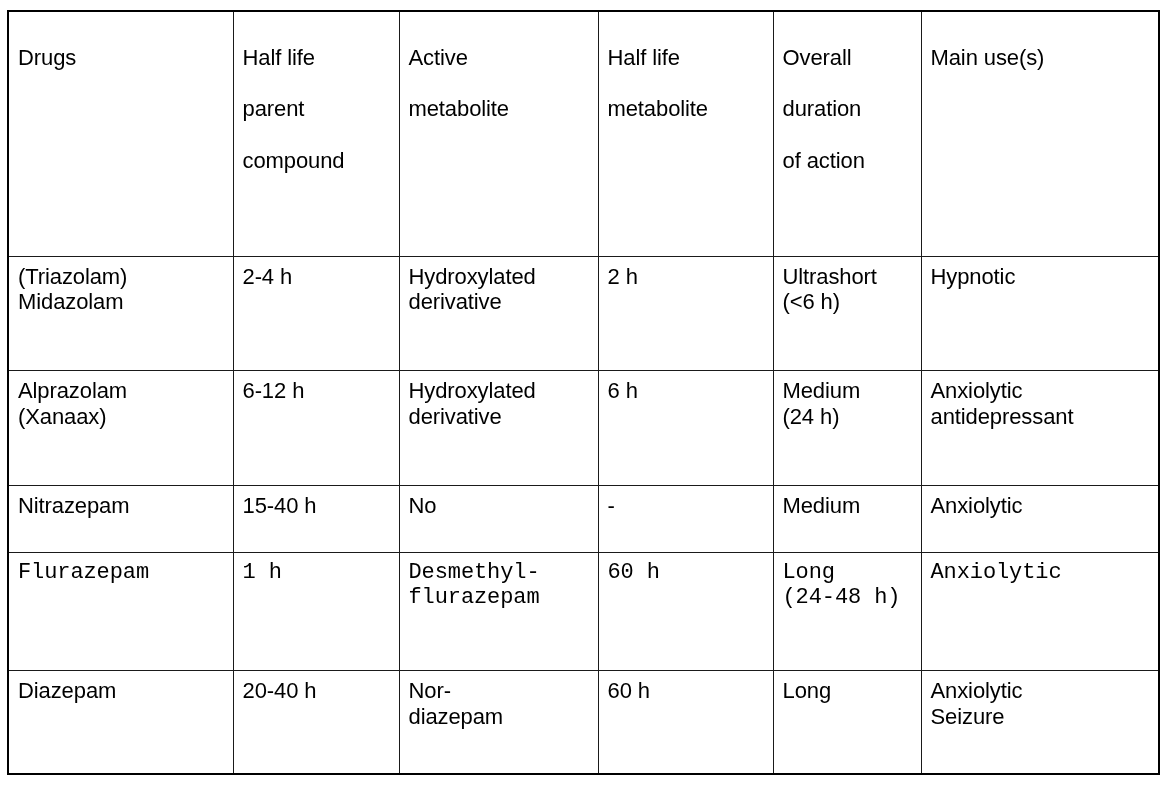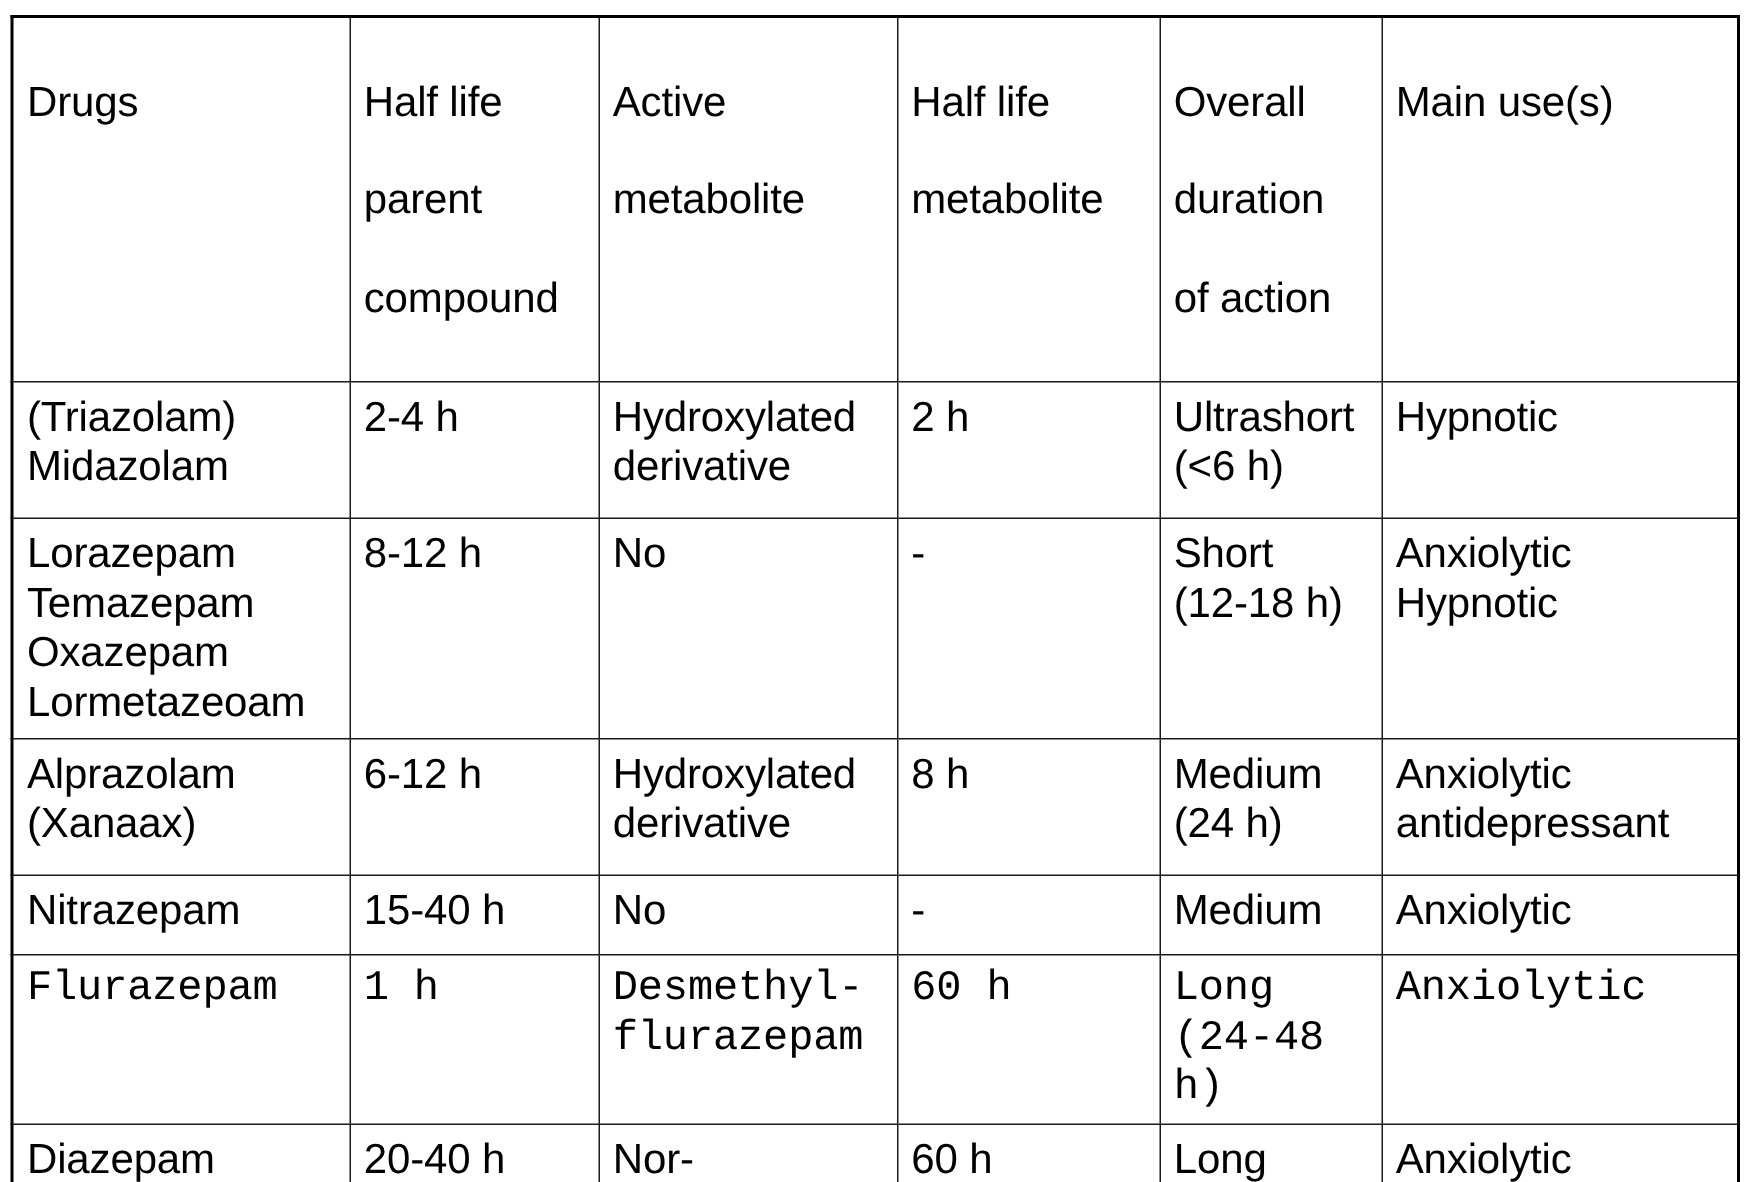--- a/index.html
+++ b/index.html
@@ -27,21 +27,21 @@
     border-collapse: collapse;
     width: 100%;
     height: 100%;
     table-layout: fixed;
     border: 2px solid #000;
   }
   table.drug-table td {
     border: 1.5px solid #1a1a1a;
     vertical-align: top;
     padding: 7px 0 6px 9px;
-    font-size: 28px;
+    font-size: 22px;
     line-height: 1.17;
     letter-spacing: -0.1px;
     white-space: pre-line;
   }
   table.drug-table tr.header-row td {
     font-weight: normal;
   }
   .col1 { width: 225px; }
   .col2 { width: 166px; }
   .col3 { width: 199px; }
@@ -119,41 +119,28 @@
         <td><span class="cell-line ital">(Triazolam)</span><span class="cell-line">Midazolam</span></td>
         <td>2-4 h</td>
         <td>Hydroxylated
 derivative</td>
         <td>2 h</td>
         <td>Ultrashort
 (&lt;6 h)</td>
         <td>Hypnotic</td>
       </tr>
 
-      <tr class="r-1">
-        <td>Lorazepam
-Temazepam
-Oxazepam
-Lormetazeoam</td>
-        <td>8-12 h</td>
-        <td>No</td>
-        <td>-</td>
-        <td>Short
-(12-18 h)</td>
-        <td>Anxiolytic
-Hypnotic</td>
-      </tr>
 
       <tr class="r-2">
         <td>Alprazolam
 (Xanaax)</td>
         <td>6-12 h</td>
         <td>Hydroxylated
 derivative</td>
-        <td>8 h</td>
+        <td>6 h</td>
         <td>Medium
 (24 h)</td>
         <td>Anxiolytic
 antidepressant</td>
       </tr>
 
       <tr class="r-3">
         <td>Nitrazepam</td>
         <td>15-40 h</td>
         <td>No</td>

